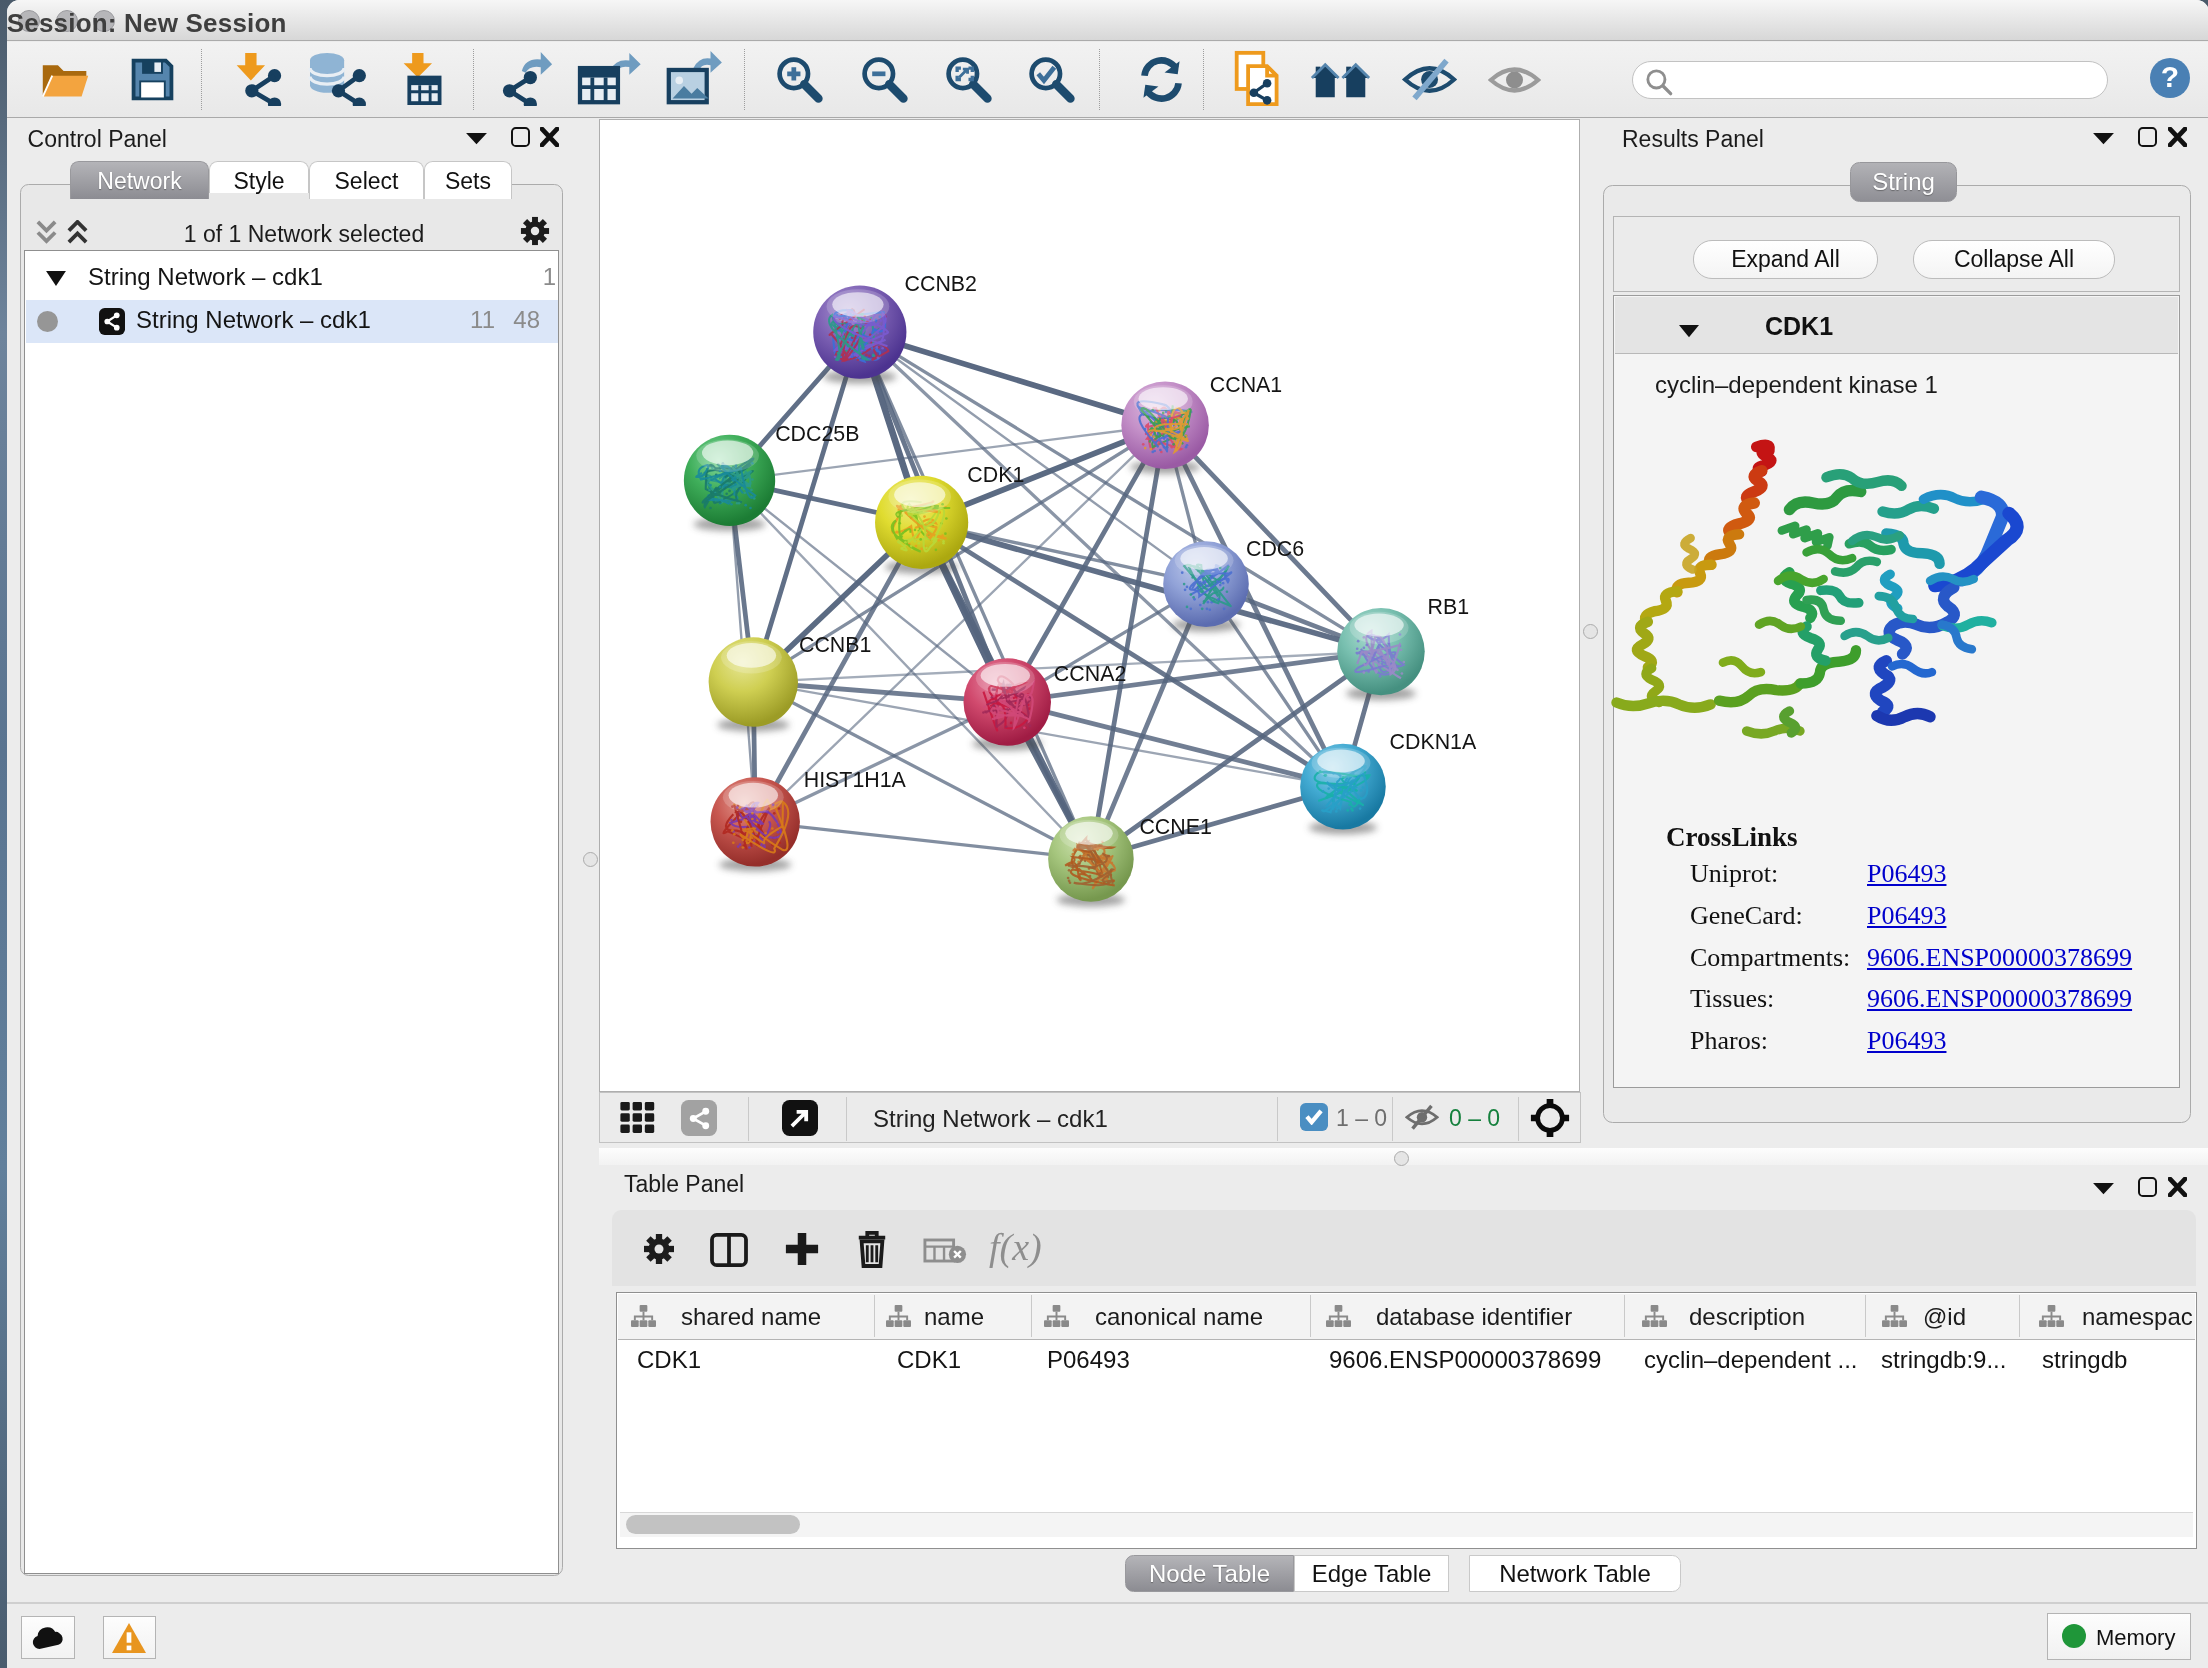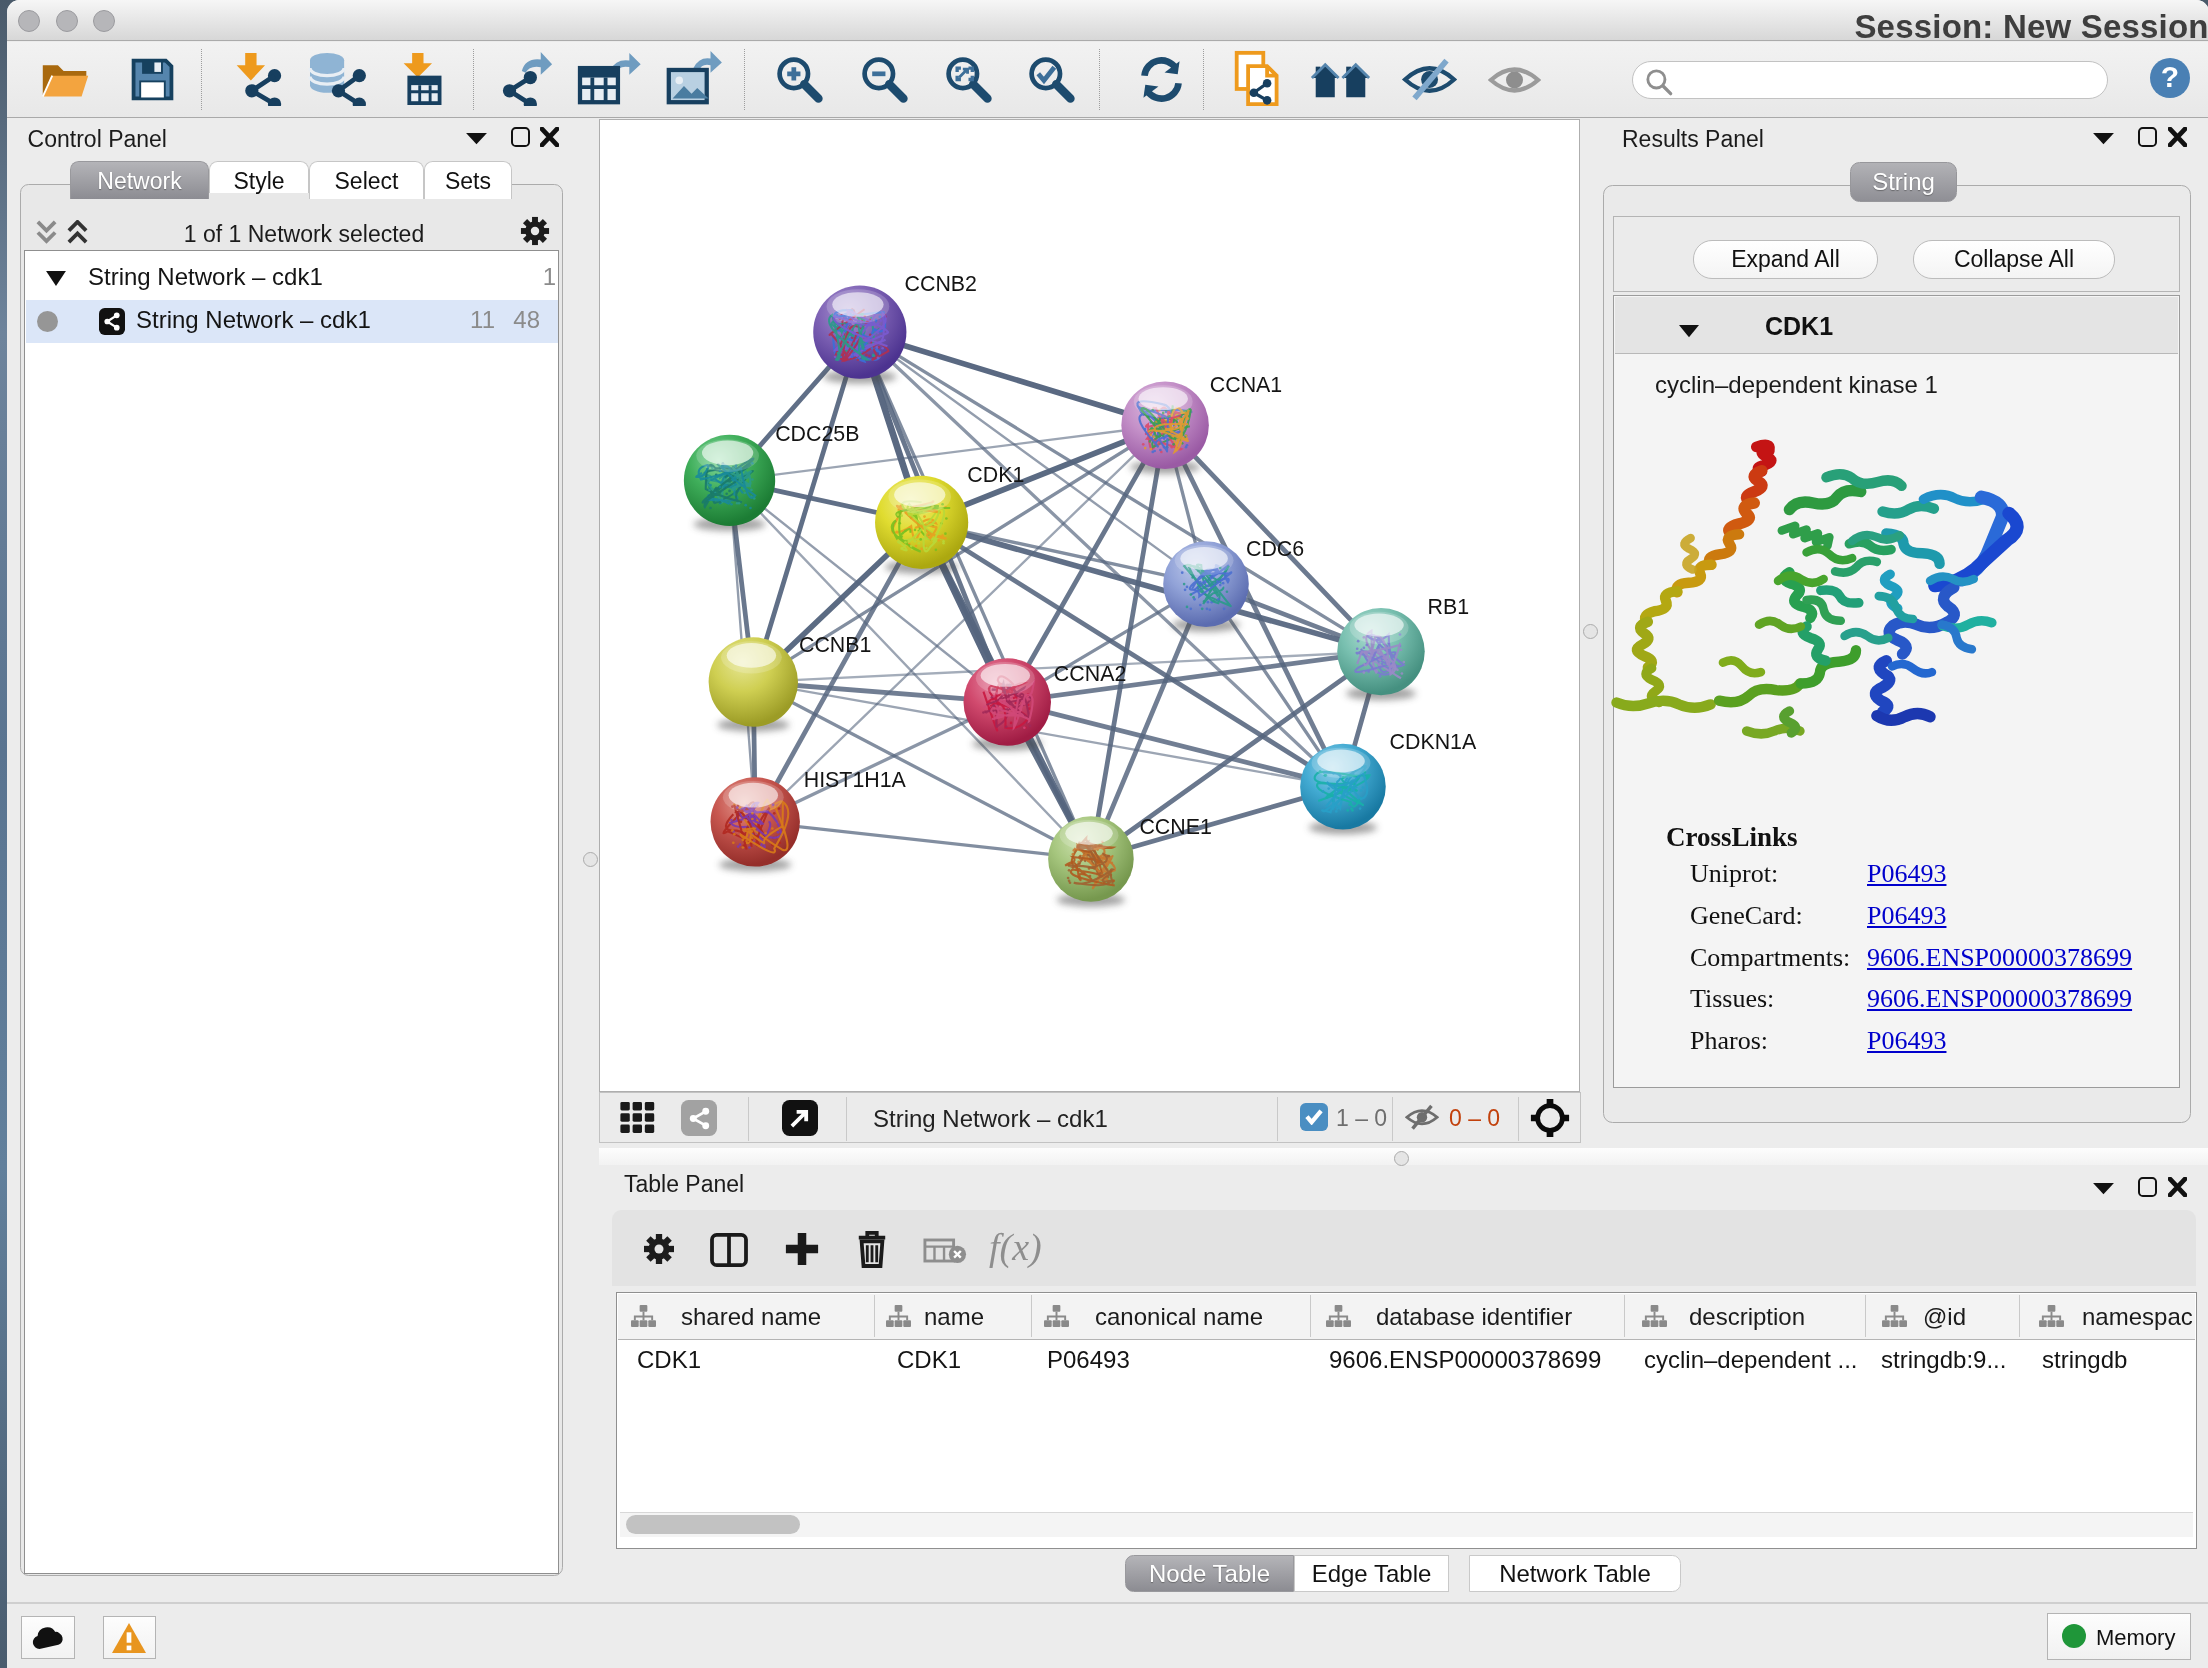--- a/index.html
+++ b/index.html
@@ -7,22 +7,22 @@
   body { font-family:"Liberation Sans", sans-serif; background:linear-gradient(180deg,#4a5a6a,#6e849c 20%,#5a7490 45%,#62809c 70%,#4a5c6e); position:relative; }
   .abs { position:absolute; }
   #winbg { position:absolute; left:6.7px; top:0; width:2202px; height:1668px;
          background:#ececec; border-radius:12.4px 12.4px 0 0; }
   
   #titlebar { position:absolute; left:6.7px; top:0; width:2202px; height:41px;
       background:linear-gradient(#f6f6f6,#d7d7d7); border-bottom:1px solid #ababab;
       border-radius:12.4px 12.4px 0 0; }
   .tl { position:absolute; top:9.5px; width:22px; height:22px; border-radius:50%;
         background:#b6b6b9; border:1px solid #9b9b9f; }
-  #wintitle { position:absolute; top:7.6px; left:0; width:100%; text-align:right;
-      font-size:33px; font-weight:bold; color:#3e3e3e; letter-spacing:0.2px; }
+  #wintitle { position:absolute; top:7.6px; left:0; width:100%; text-align:left;
+      font-size:26px; font-weight:bold; color:#3e3e3e; letter-spacing:0.2px; }
   
   #toolbar { position:absolute; left:6.7px; top:42px; width:2202px; height:76px;
       background:linear-gradient(#f2f2f2,#e8e8e8); border-bottom:1px solid #a9a9a9; }
   .tsep { position:absolute; top:49px; height:61px; width:3;
       border-left:1.9px dotted #9d9d9d; }
   #searchbox { position:absolute; left:1632px; top:61px; width:476px; height:38px;
       background:#fff; border:1.9px solid #c2c2c2; border-radius:19px; }
   
   .ptitle { font-size:23px; color:#1b1b1b; position:absolute; }
   .tab { position:absolute; font-size:23px; text-align:center;
@@ -995,21 +995,21 @@
 <svg class="abs" style="left:1305px;top:1109px" width="18" height="16" viewBox="0 0 19 17">
  <path d="M2 8 l5 6 L17 2" stroke="#fff" stroke-width="4.5" fill="none"></path>
   </svg>
 <div class="abs" style="left:1336px;top:1105px;font-size:23px;color:#6e6e6e;">1 – 0</div>
 <div class="vsep" style="left:1392px;top:1097px;height:44px;"></div>
 <svg class="abs" style="left:1405px;top:1103px" width="34" height="28.5" viewBox="0 0 36 30">
  <path d="M2 15 Q18 1 34 15 Q18 29 2 15 z" fill="none" stroke="#6e6e6e" stroke-width="3"></path>
  <circle cx="18" cy="15" r="5.5" fill="#6e6e6e"></circle>
  <path d="M8 27 L28 3" stroke="#6e6e6e" stroke-width="3.6"></path>
   </svg>
-<div class="abs" style="left:1449px;top:1105px;font-size:23px;color:#c2410c;">0 – 0</div>
+<div class="abs" style="left:1449px;top:1105px;font-size:23px;color:#15803d;">0 – 0</div>
 <div class="vsep" style="left:1518px;top:1097px;height:44px;"></div>
 <svg class="abs" style="left:1529px;top:1097px" width="42" height="42" viewBox="0 0 44 44">
  <circle cx="22" cy="22" r="13" stroke="#0a0a0a" stroke-width="5" fill="none"></circle>
  <g stroke="#0a0a0a" stroke-width="7">
       <path d="M22 2 v8 M22 34 v8 M2 22 h8 M34 22 h8"></path>
     </g>
   </svg>
 
 <div class="abs" style="left:599px;top:1148px;width:1609px;height:17px;background:linear-gradient(#fdfdfd,#f2f2f2);"></div>
 <div class="knob" style="left:1394px;top:1151px;"></div>

